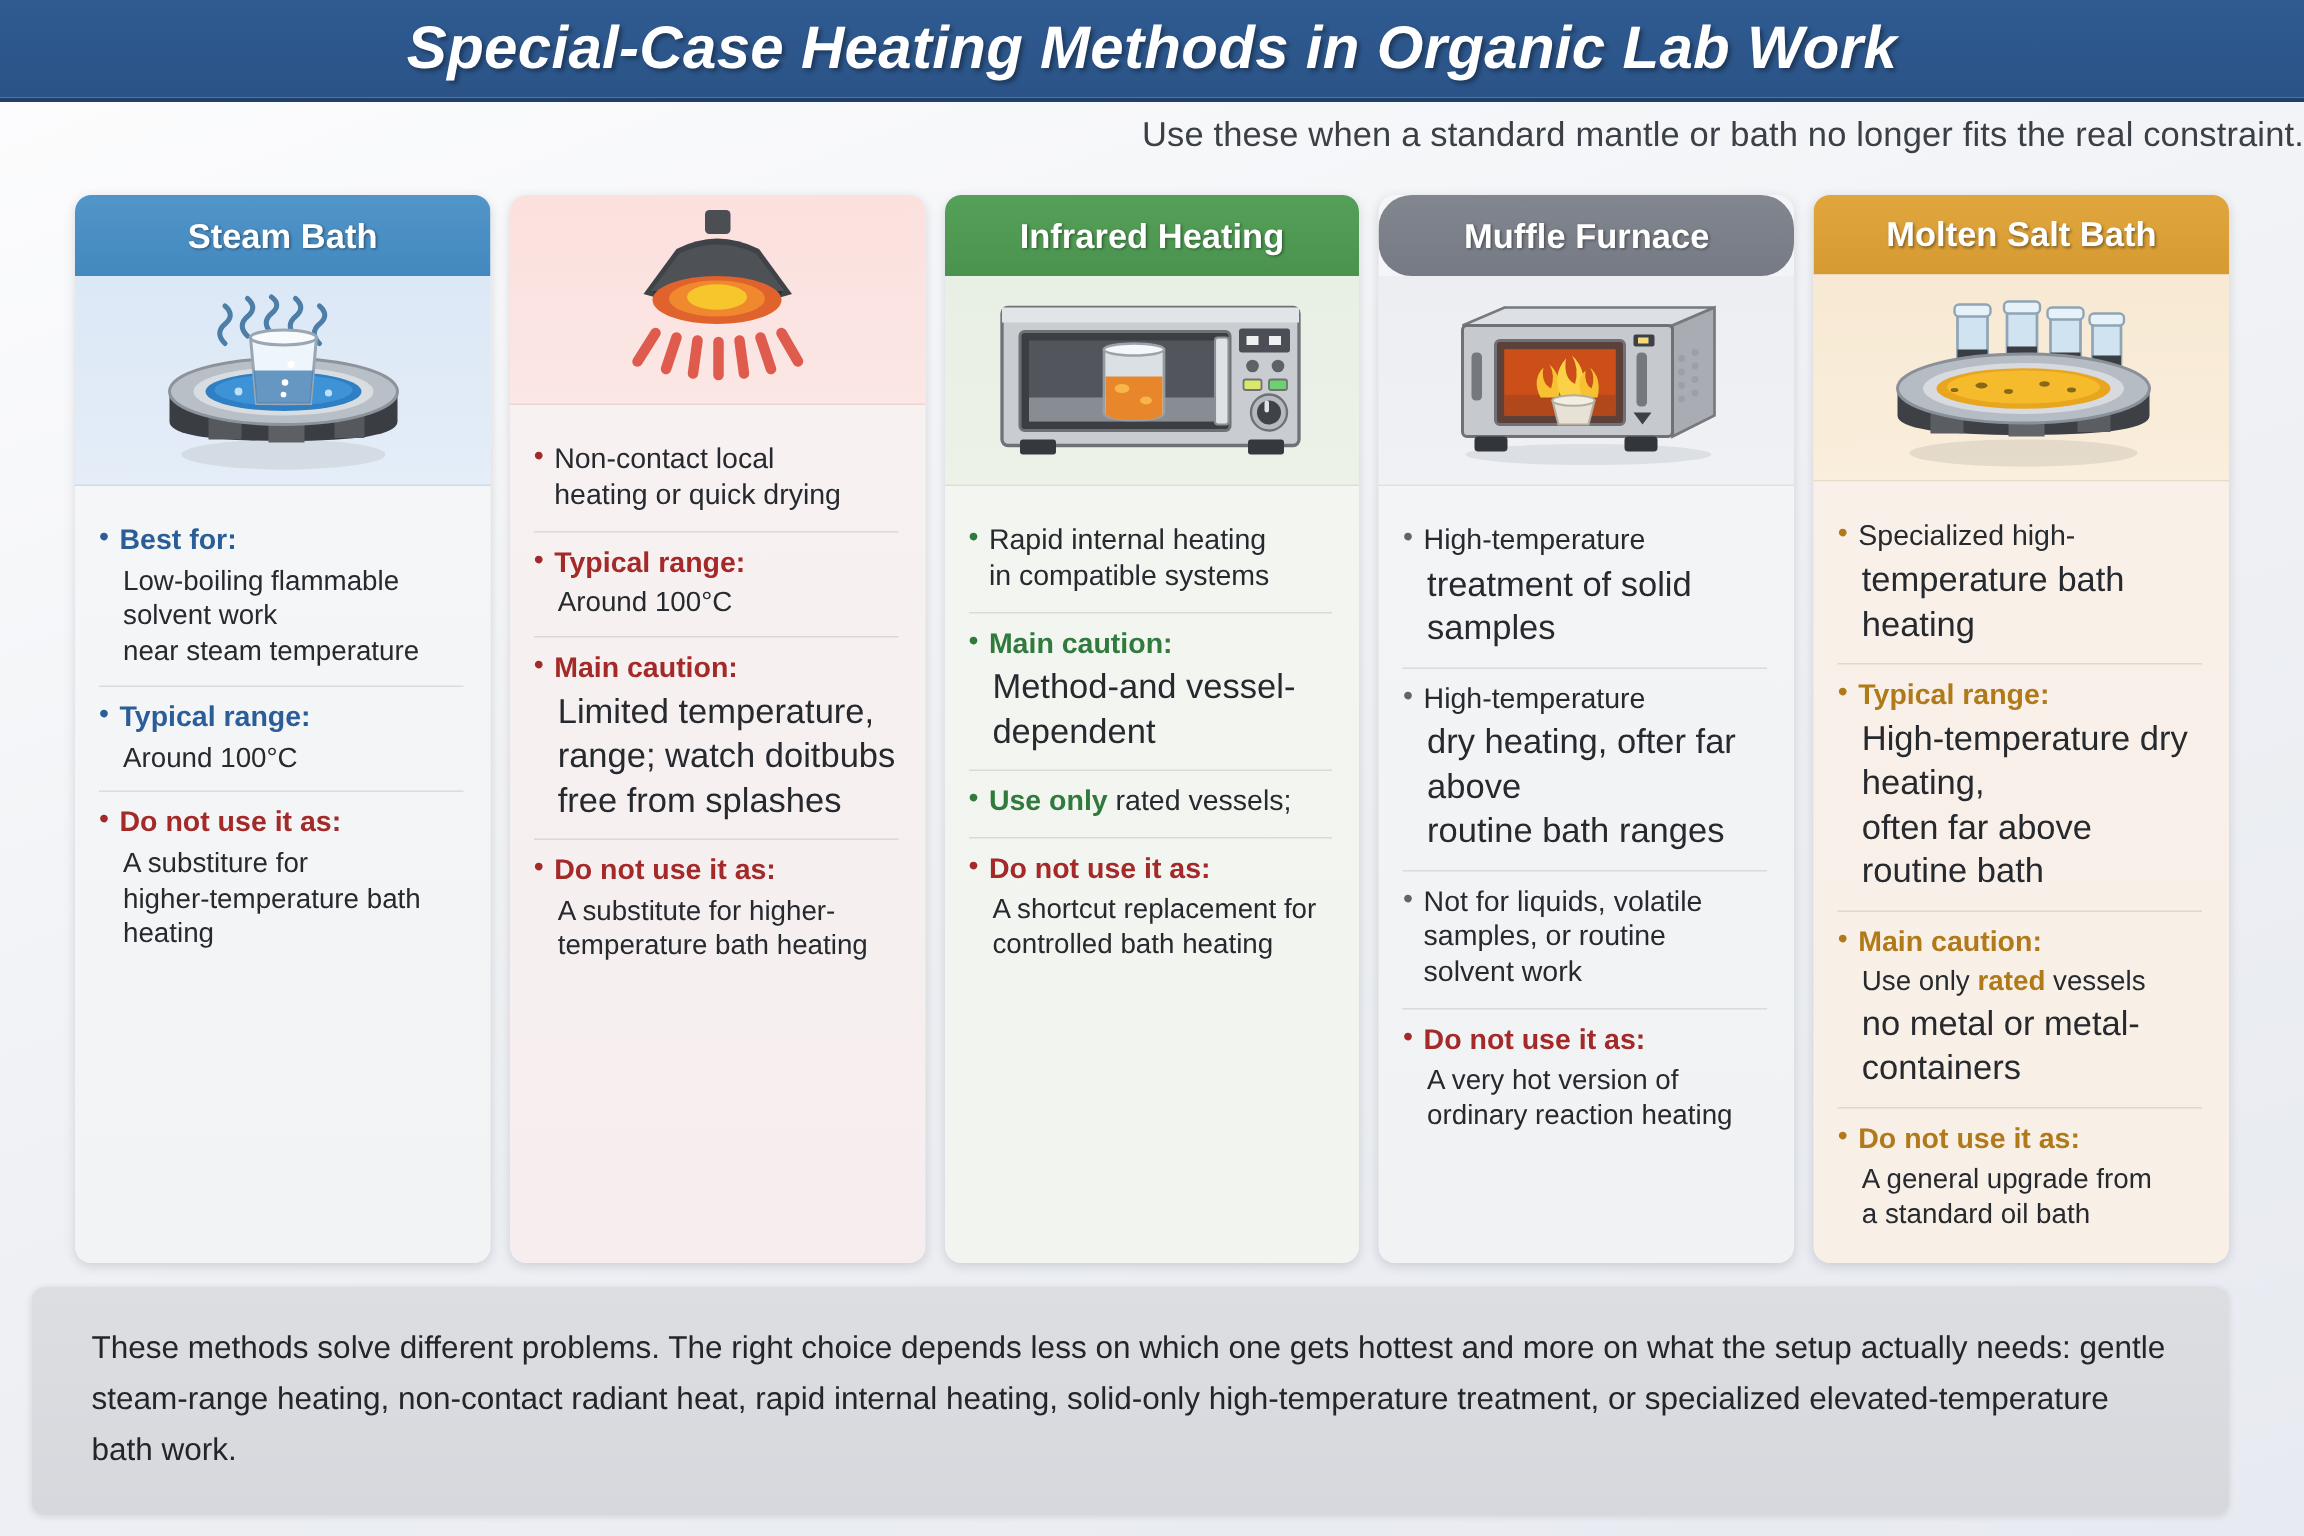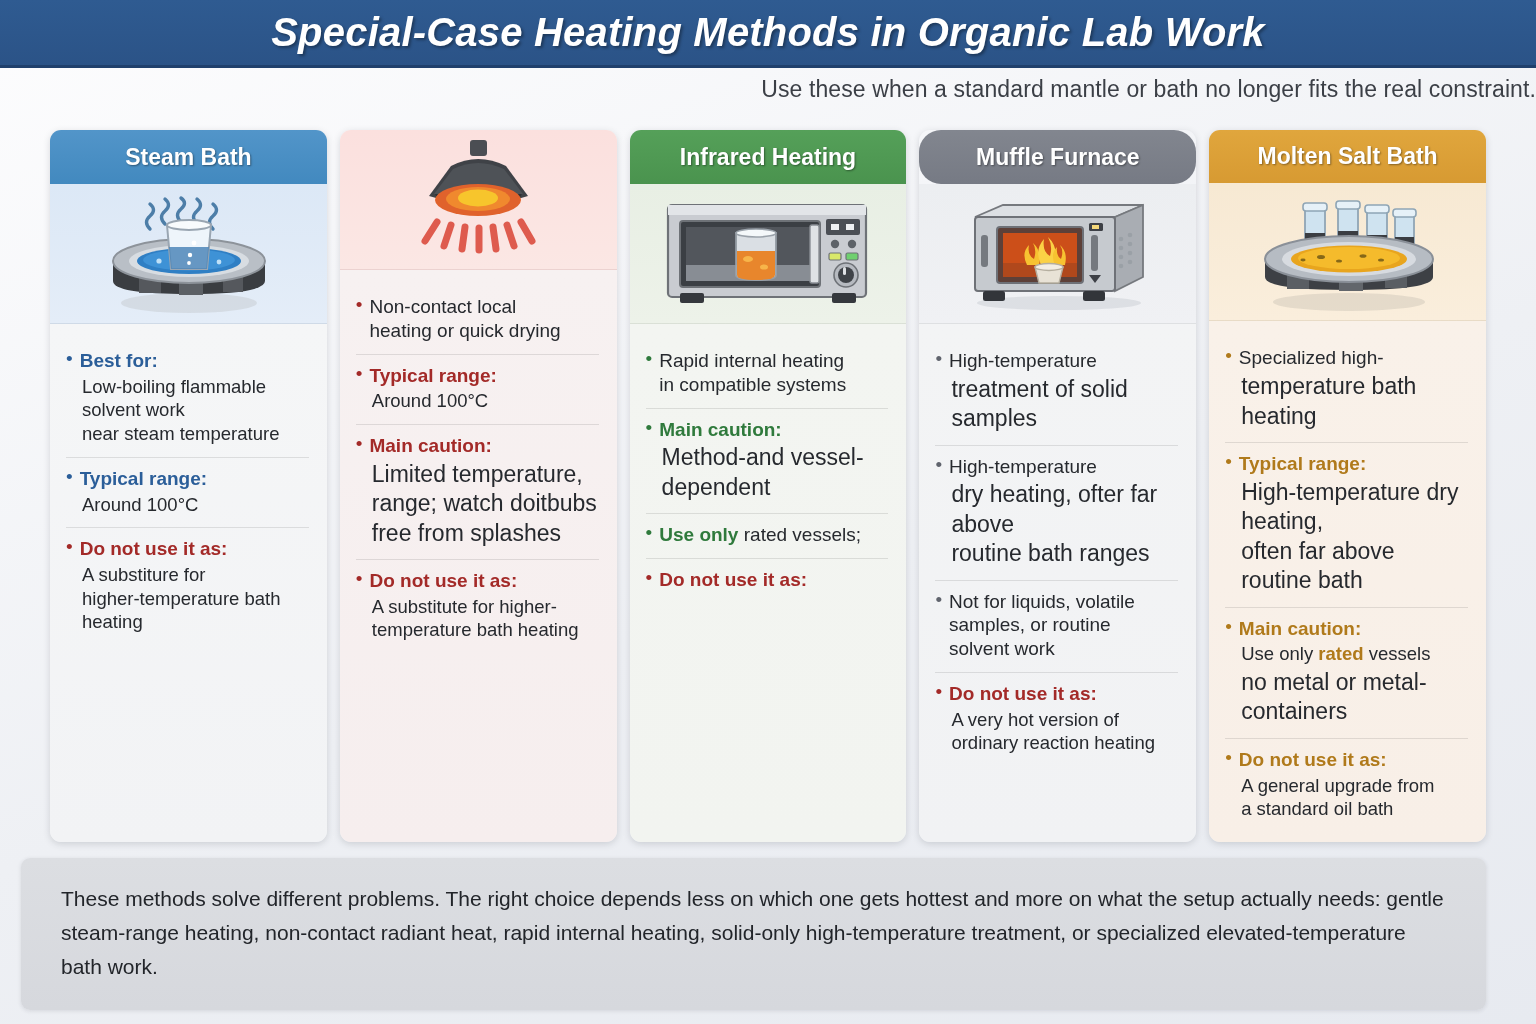--- a/index.html
+++ b/index.html
@@ -328,20 +328,22 @@
         <div class="lead">
           <span class="dot">•</span>
           <span class="plain-lead"><span class="inline-accent">Use only</span><span> rated vessels;</span></span>
         </div>
       </div>
       <div class="blk danger">
         <div class="lead">
             <span class="dot">•</span>
             <span class="lbl">Do not use it as:</span>
           </div>
+        <div class="desc" style="white-space:pre-line">A shortcut replacement for
+controlled bath heating</div>
       </div>
     </div>
   </div>
 
   <div class="card t-gray">
     <div class="card-head">Muffle Furnace</div>
     <div class="card-art">
       <svg width="205" height="118" viewBox="0 0 205 118">
         <ellipse cx="104" cy="108" rx="82" ry="7" fill="#c9cdd3" opacity="0.5"></ellipse>
         <path d="M20 22 h140 l28 -12 h-140 z" fill="#dde0e4" stroke="#76797e" stroke-width="1.8"></path>

